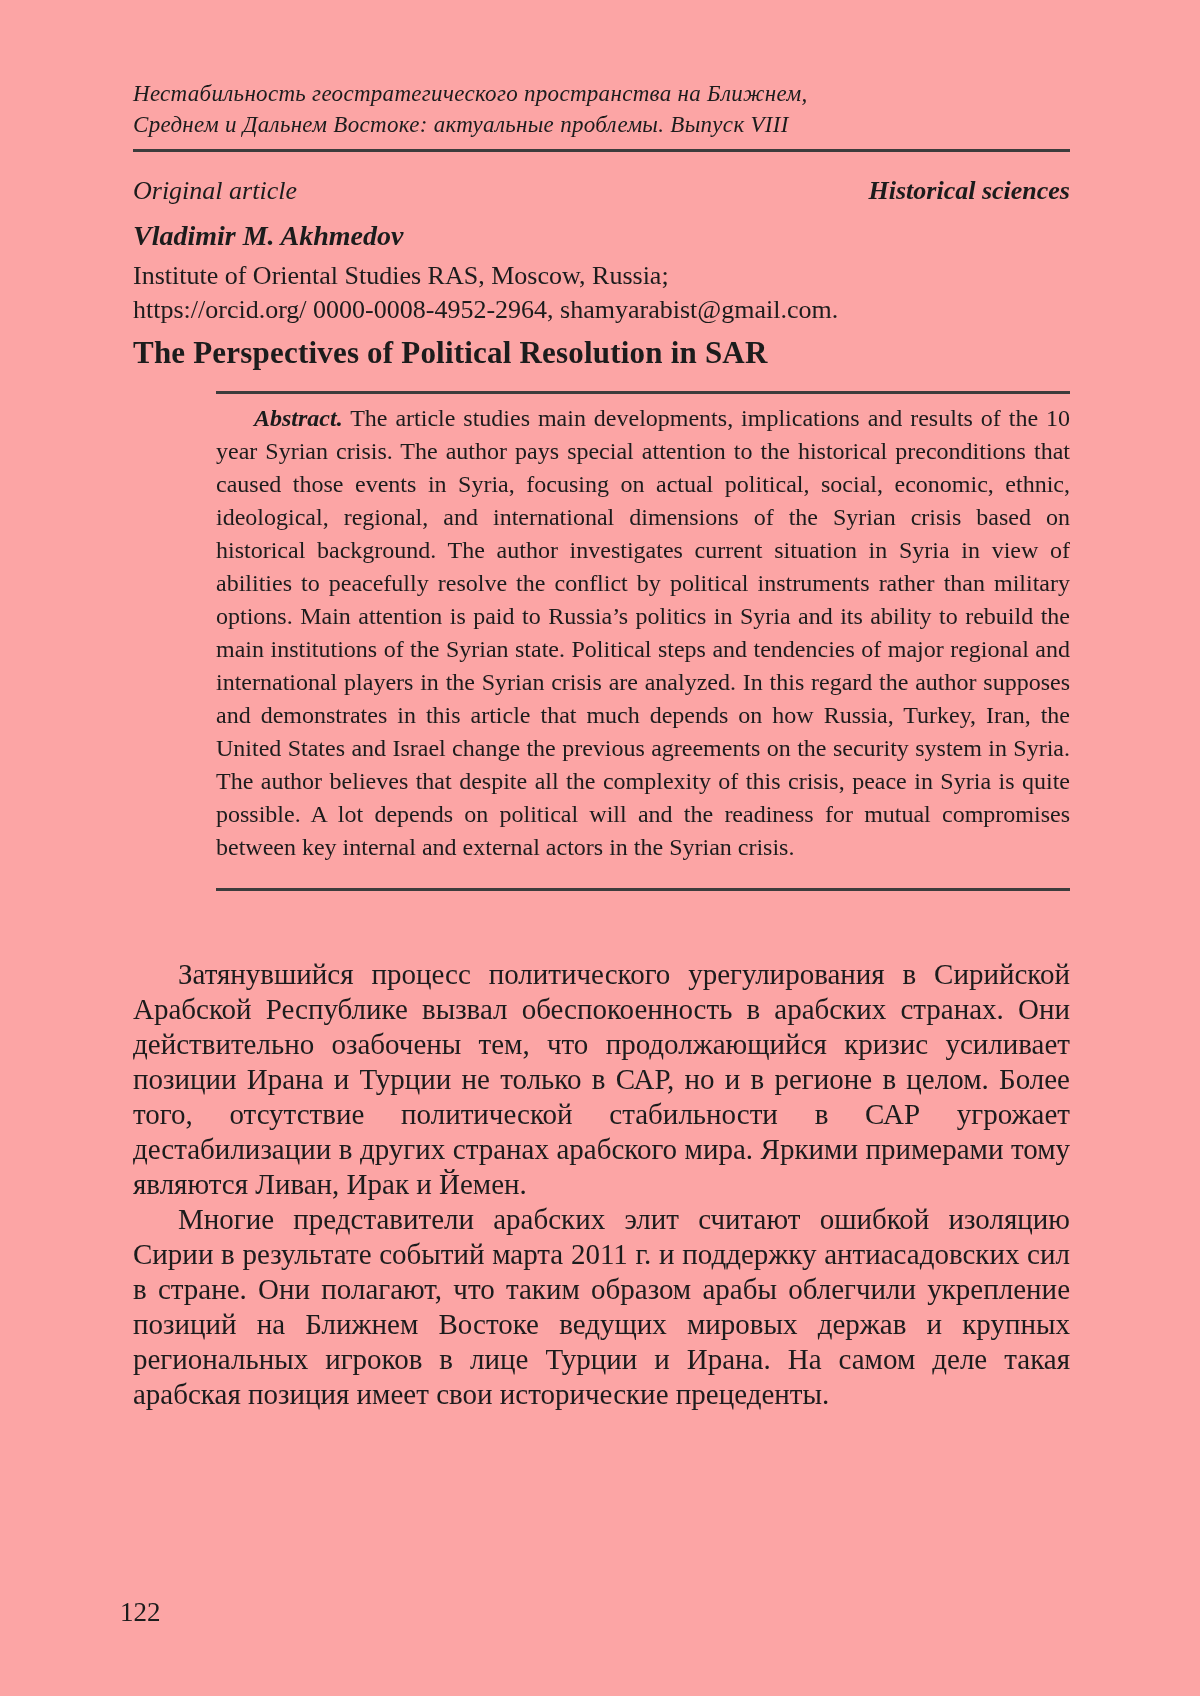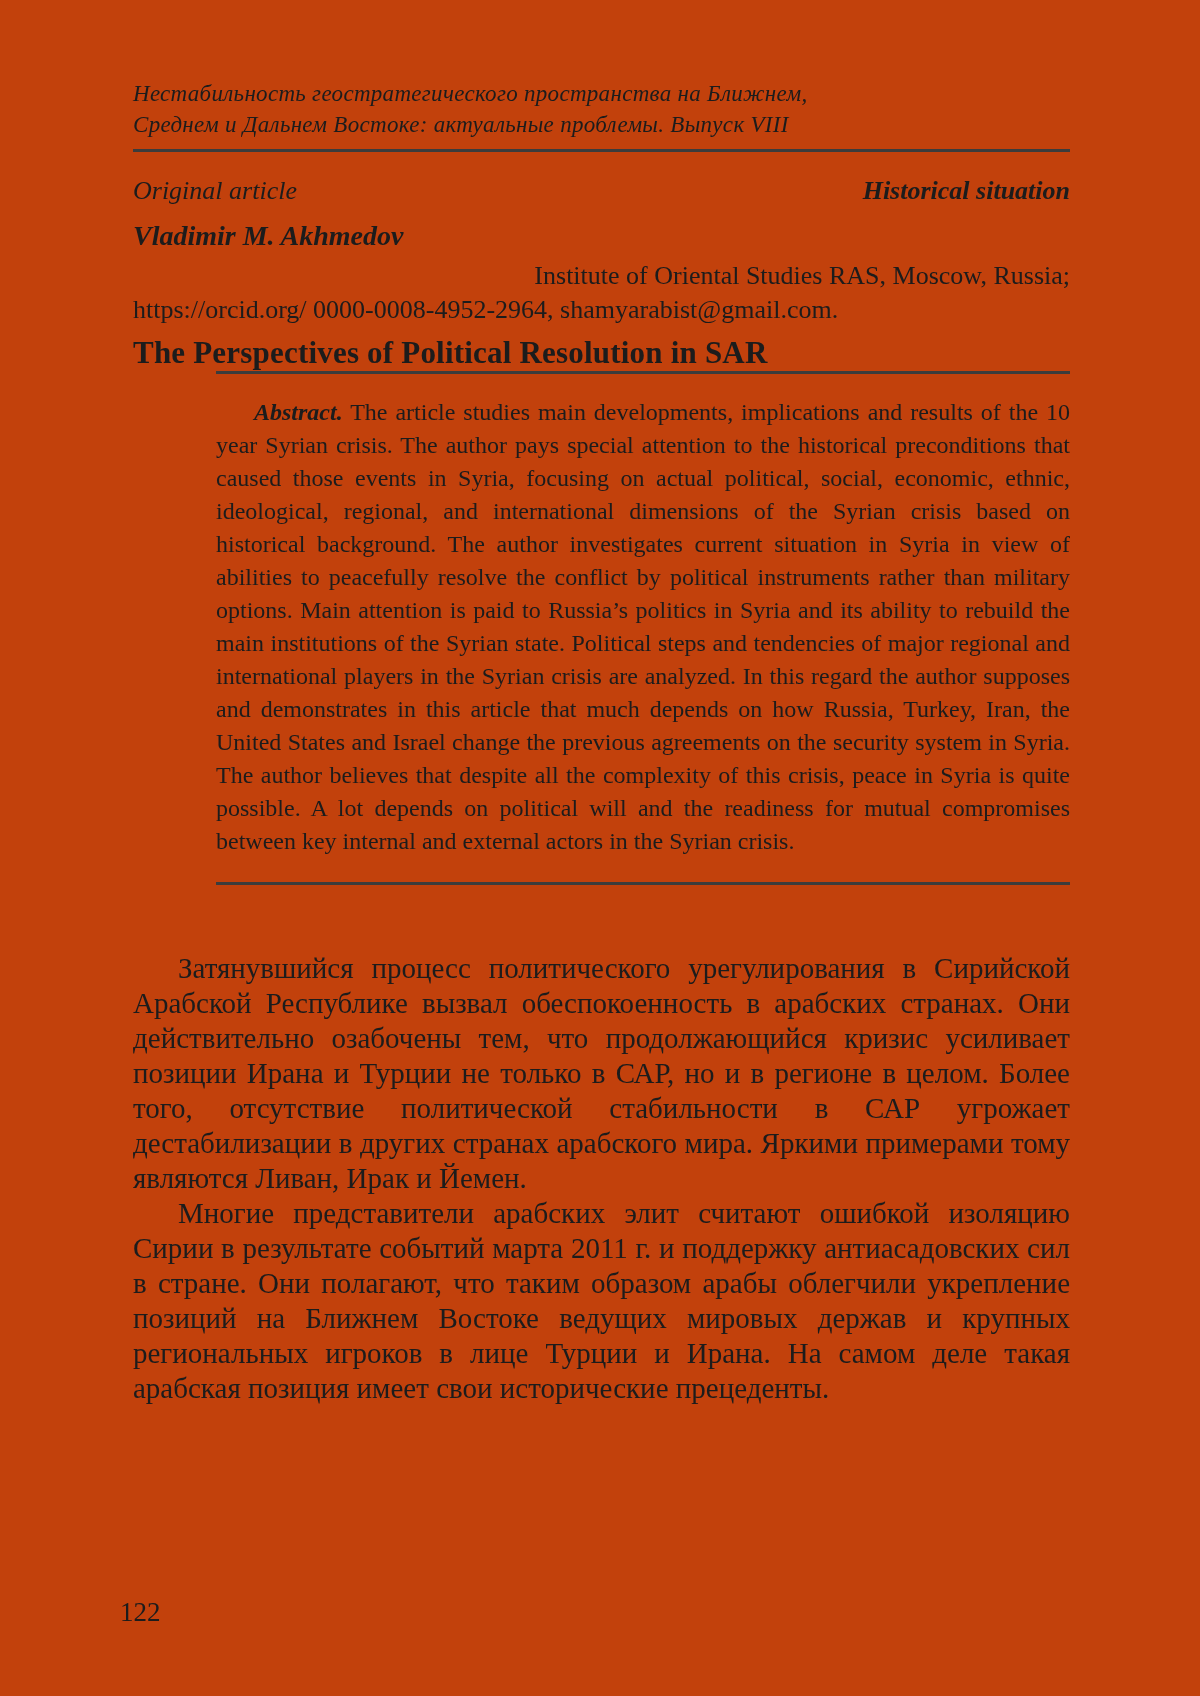--- a/index.html
+++ b/index.html
@@ -5,21 +5,21 @@
   html, body {
     margin: 0;
     padding: 0;
     background: #ffffff;
   }
   .page {
     position: relative;
     width: 1200px;
     height: 1696px;
     margin: 0 auto;
-    background: #c2410c;
+    background: #fca5a5;
     box-sizing: border-box;
     padding: 78px 130px 0 133px;
     color: #1c1c1c;
     font-family: "Liberation Serif", "DejaVu Serif", serif;
     overflow: hidden;
   }
   .running-header {
     font-style: italic;
     font-size: 23px;
     line-height: 31px;
@@ -43,37 +43,37 @@
   }
   .author {
     margin-top: 14px;
     font-size: 28px;
     font-weight: bold;
     font-style: italic;
   }
   .affiliation {
     margin-top: 9px;
     font-size: 26px;
-    text-align: right;
   }
   .contact {
     margin-top: 4px;
     font-size: 26px;
   }
   .title {
     margin: 10px 0 0 0;
     font-size: 31px;
     font-weight: bold;
     letter-spacing: 0.2px;
   }
   .abstract-block {
     margin-left: 83px;
+    margin-top: 20px;
     border-top: 3px solid #3c3c3c;
     border-bottom: 3px solid #3c3c3c;
-    padding: 22px 0 24px 0;
+    padding: 8px 0 24px 0;
   }
   .abstract-par {
     margin: 0;
     font-size: 24px;
     line-height: 33px;
     text-align: justify;
     text-indent: 38px;
   }
   .inline-label {
     font-weight: bold;
@@ -102,21 +102,21 @@
 <div class="page">
 
   <div class="running-header">
     <div>Нестабильность геостратегического пространства на Ближнем,</div>
     <div>Среднем и Дальнем Востоке: актуальные проблемы. Выпуск VIII</div>
   </div>
   <hr class="header-rule">
 
   <div class="type-row">
     <span class="article-type">Original article</span>
-    <span class="discipline">Historical situation</span>
+    <span class="discipline">Historical sciences</span>
   </div>
 
   <div class="author">Vladimir M. Akhmedov</div>
   <div class="affiliation">Institute of Oriental Studies RAS, Moscow, Russia;</div>
   <div class="contact">https://orcid.org/ 0000-0008-4952-2964, shamyarabist@gmail.com.</div>
 
   <h1 class="title">The Perspectives of Political Resolution in SAR</h1>
 
   <section class="abstract-block">
     <p class="abstract-par"><span class="inline-label">Abstract.</span><span> The article studies main developments, implications and results of the 10 year Syrian crisis. The author pays special attention to the historical preconditions that caused those events in Syria, focusing on actual political, social, economic, ethnic, ideological, regional, and international dimensions of the Syrian crisis based on historical background. The author investigates current situation in Syria in view of abilities to peacefully resolve the conflict by political instruments rather than military options. Main attention is paid to Russia’s politics in Syria and its ability to rebuild the main institutions of the Syrian state. Political steps and tendencies of major regional and international players in the Syrian crisis are analyzed. In this regard the author supposes and demonstrates in this article that much depends on how Russia, Turkey, Iran, the United States and Israel change the previous agreements on the security system in Syria. The author believes that despite all the complexity of this crisis, peace in Syria is quite possible. A lot depends on political will and the readiness for mutual compromises between key internal and external actors in the Syrian crisis.</span></p>

